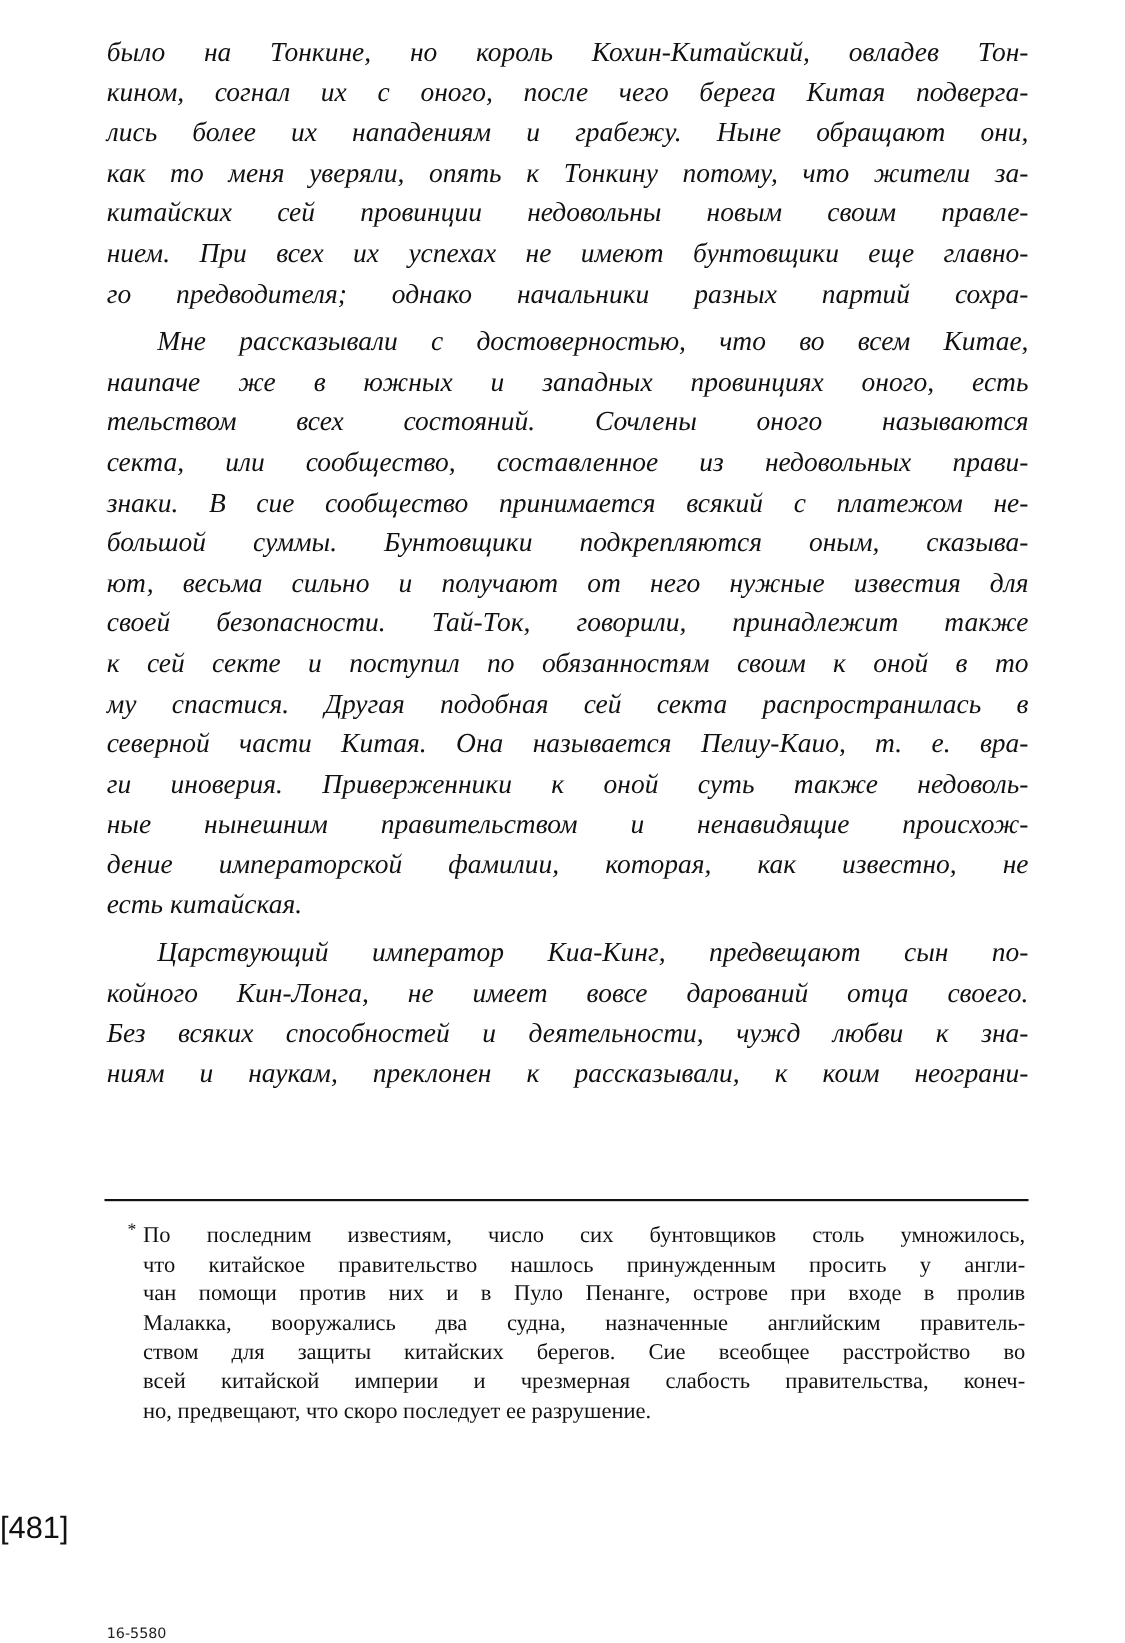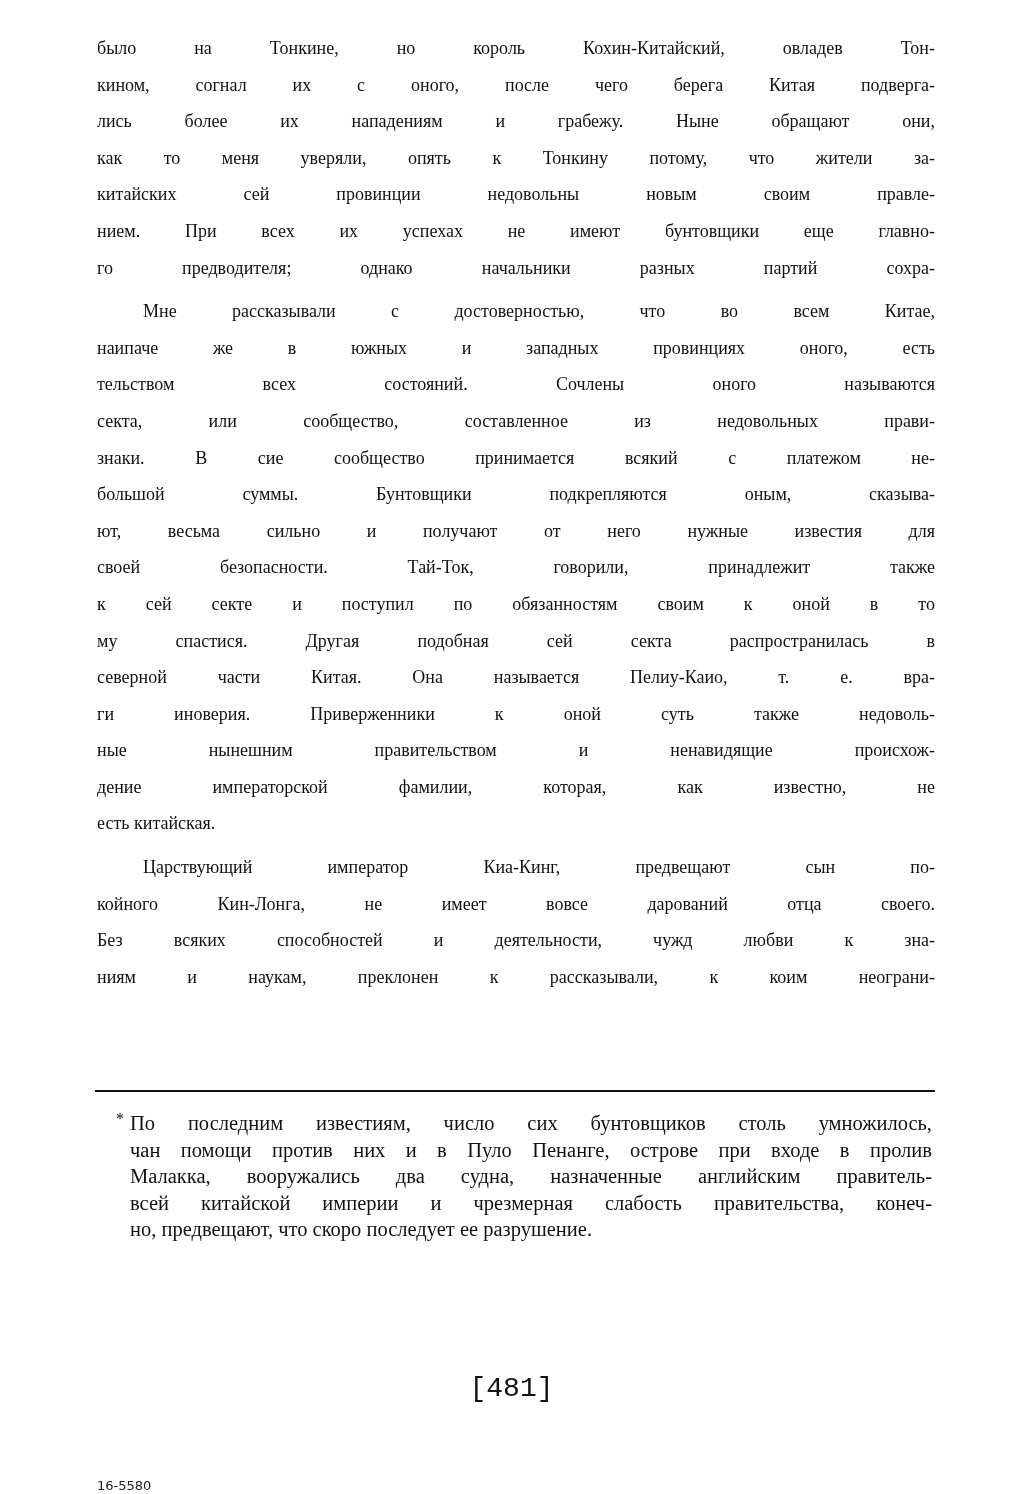--- a/index.html
+++ b/index.html
@@ -1,27 +1,27 @@
 <!DOCTYPE html>
 <html><head>
 <meta charset="utf-8">
 <style>
   html, body { margin: 0; padding: 0; background: #ffffff; }
   body { width: 1023px; height: 1494px; position: relative; overflow: hidden; color: #111; }
   .page { position: absolute; left: 97px; top: 30px; width: 838px; }
-  .body-text { font-family: "Liberation Serif", "DejaVu Serif", serif; font-size: 18px; line-height: 36.6px; }
+  .body-text { font-family: "Liberation Serif", "DejaVu Serif", serif; font-size: 25px; line-height: 36.6px; font-style: italic; }
   .line { display: block; white-space: nowrap; text-align: justify; text-align-last: justify; height: 36.6px; }
   .line.last { text-align-last: left; }
   .line.indent { padding-left: 46px; }
   .para { margin-bottom: 7px; }
   .rule { position: absolute; left: 95px; top: 1090px; width: 840px; height: 0; border-top: 2px solid #111; }
   .footnote { position: absolute; left: 130px; top: 1110px; width: 802px; font-family: "Liberation Serif", "DejaVu Serif", serif; font-size: 20.5px; line-height: 26.6px; }
   .footnote .line { height: 26.6px; }
   .fn-mark { position: absolute; left: -14px; top: -4px; font-size: 16px; }
-  .page-num { position: absolute; left: 0; width: 1023px; top: 1373px; text-align: center; font-family: Liberation Mono, monospace; font-size: 28px; }
+  .page-num { position: absolute; left: 0; width: 1023px; top: 1373px; font-family: Liberation Sans, sans-serif; font-size: 28px; }
   .sig { position: absolute; left: 97px; top: 1478px; font-family: "DejaVu Sans", sans-serif; font-size: 13px; font-weight: normal; color: #222; line-height: 16px; height: 12px; overflow: hidden; }
   sup { font-size: 60%; line-height: 0; }
 </style>
 </head>
 <body>
 
 <div class="page body-text">
   <div class="para">
     <span class="line">было на Тонкине, но король Кохин-Китайский, овладев Тон-</span>
     <span class="line">кином, согнал их с оного, после чего берега Китая подверга-</span>
@@ -54,21 +54,23 @@
     <span class="line">Без всяких способностей и деятельности, чужд любви к зна-</span>
     <span class="line">ниям и наукам, преклонен к рассказывали, к коим неограни-</span>
   </div>
 </div>
 
 <div class="rule"></div>
 
 <div class="footnote">
   <span class="fn-mark">*</span>
   <span class="line">По последним известиям, число сих бунтовщиков столь умножилось,</span>
+  <span class="line">что китайское правительство нашлось принужденным просить у англи-</span>
   <span class="line">чан помощи против них и в Пуло Пенанге, острове при входе в пролив</span>
   <span class="line">Малакка, вооружались два судна, назначенные английским правитель-</span>
+  <span class="line">ством для защиты китайских берегов. Сие всеобщее расстройство во</span>
   <span class="line">всей китайской империи и чрезмерная слабость правительства, конеч-</span>
   <span class="line last">но, предвещают, что скоро последует ее разрушение.</span>
 </div>
 
 <div class="page-num">[481]</div>
 
 <div class="sig">16-5580</div>
 
 </body></html>

